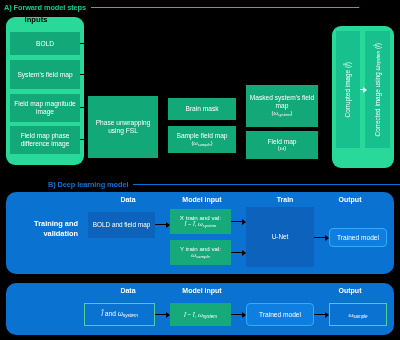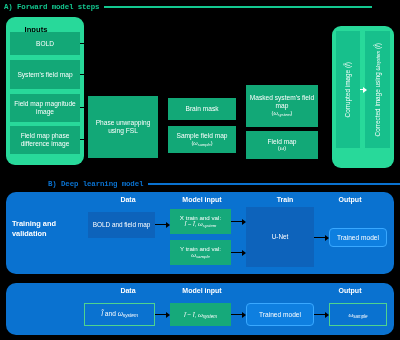--- a/index.html
+++ b/index.html
@@ -1,21 +1,21 @@
 <!DOCTYPE html>
 <html><head>
 <meta charset="utf-8">
 <style>
   html,body{margin:0;padding:0;background:#000;}
   body{width:400px;height:340px;font-family:"Liberation Sans",sans-serif;overflow:hidden;}
   .page{position:relative;width:400px;height:340px;background:#000;}
 
   
   .sec-head{position:absolute;display:flex;align-items:center;gap:5px;}
-  .sec-title{font-size:7.4px;font-weight:bold;white-space:nowrap;letter-spacing:-0.1px;font-family:Liberation Mono, monospace;}
+  .sec-title{font-size:7.4px;font-weight:bold;white-space:nowrap;letter-spacing:-0.1px;}
   .sec-rule{height:1.4px;flex:0 0 auto;}
   .sec-a .sec-title{color:#13c78f;}
   .sec-a .sec-rule{background:#13c78f;width:268px;}
   .sec-b .sec-title{color:#0a72d0;}
   .sec-b .sec-rule{background:#0a72d0;width:267px;}
 
   
   .box{position:absolute;box-sizing:border-box;display:flex;align-items:center;
        justify-content:center;text-align:center;line-height:1.15;color:#fff;}
 
@@ -29,21 +29,21 @@
 
   .vert{writing-mode:vertical-rl;transform:rotate(180deg);}
 
   
   .panel-blue{background:#0a72d0;border-radius:10px;}
   .bbox{background:#0d63bb;font-size:6.4px;}
   .bbox-green{background:#16a97a;font-size:6.2px;}
   .bbox-outline-green{background:#0a72d0;border:1px solid #4fd38f;font-size:6.6px;}
   .bbox-model{background:#0e7fe0;border:1.4px solid #39a8ff;border-radius:4px;font-size:6.6px;}
   .col-lbl{position:absolute;color:#fff;font-weight:bold;font-size:7px;text-align:center;}
-  .row-lbl{position:absolute;color:#fff;font-weight:bold;font-size:7.4px;text-align:left;line-height:1.3;}
+  .row-lbl{position:absolute;color:#fff;font-weight:bold;font-size:7.4px;text-align:right;line-height:1.3;}
 
   
   .ln{position:absolute;background:#000;}
   .ln-w{position:absolute;background:#fff;}
   .arrow{position:absolute;width:0;height:0;border-style:solid;}
   .arrow-r{border-width:3px 0 3px 4.5px;border-color:transparent transparent transparent #000;}
   .arrow-d{border-width:4.5px 3px 0 3px;border-color:#000 transparent transparent transparent;}
   .sub{font-size:0.72em;vertical-align:-0.18em;}
   .it{font-style:italic;}
   nobr{white-space:nowrap;}
@@ -52,21 +52,21 @@
 <body>
 
 <div class="page">
 
   <div class="sec-head sec-a" style="left:4px;top:3px;">
     <span class="sec-title">A) Forward model steps</span>
     <span class="sec-rule"></span>
   </div>
 
   <div class="box panel-green" style="left:6px;top:17px;width:78px;height:148px;"></div>
-  <div class="panel-lbl" style="left:6px;top:25px;width:60px;">Inputs</div>
+  <div class="panel-lbl" style="left:6px;top:15px;width:60px;">Inputs</div>
 
   <div class="box gbox" style="left:10px;top:32px;width:70px;height:23px;">BOLD</div>
   <div class="box gbox" style="left:10px;top:60px;width:70px;height:29px;padding:0 3px;">System's  field map</div>
   <div class="box gbox" style="left:10px;top:94px;width:70px;height:28px;padding:0 3px;">Field map magnitude image</div>
   <div class="box gbox" style="left:10px;top:126px;width:70px;height:28px;padding:0 3px;">Field map phase difference image</div>
 
   <div class="ln" style="left:80px;top:43px;width:6px;height:1.2px;"></div>
   <div class="ln" style="left:80px;top:74px;width:6px;height:1.2px;"></div>
   <div class="ln" style="left:80px;top:107px;width:6px;height:1.2px;"></div>
   <div class="ln" style="left:80px;top:139px;width:6px;height:1.2px;"></div>

